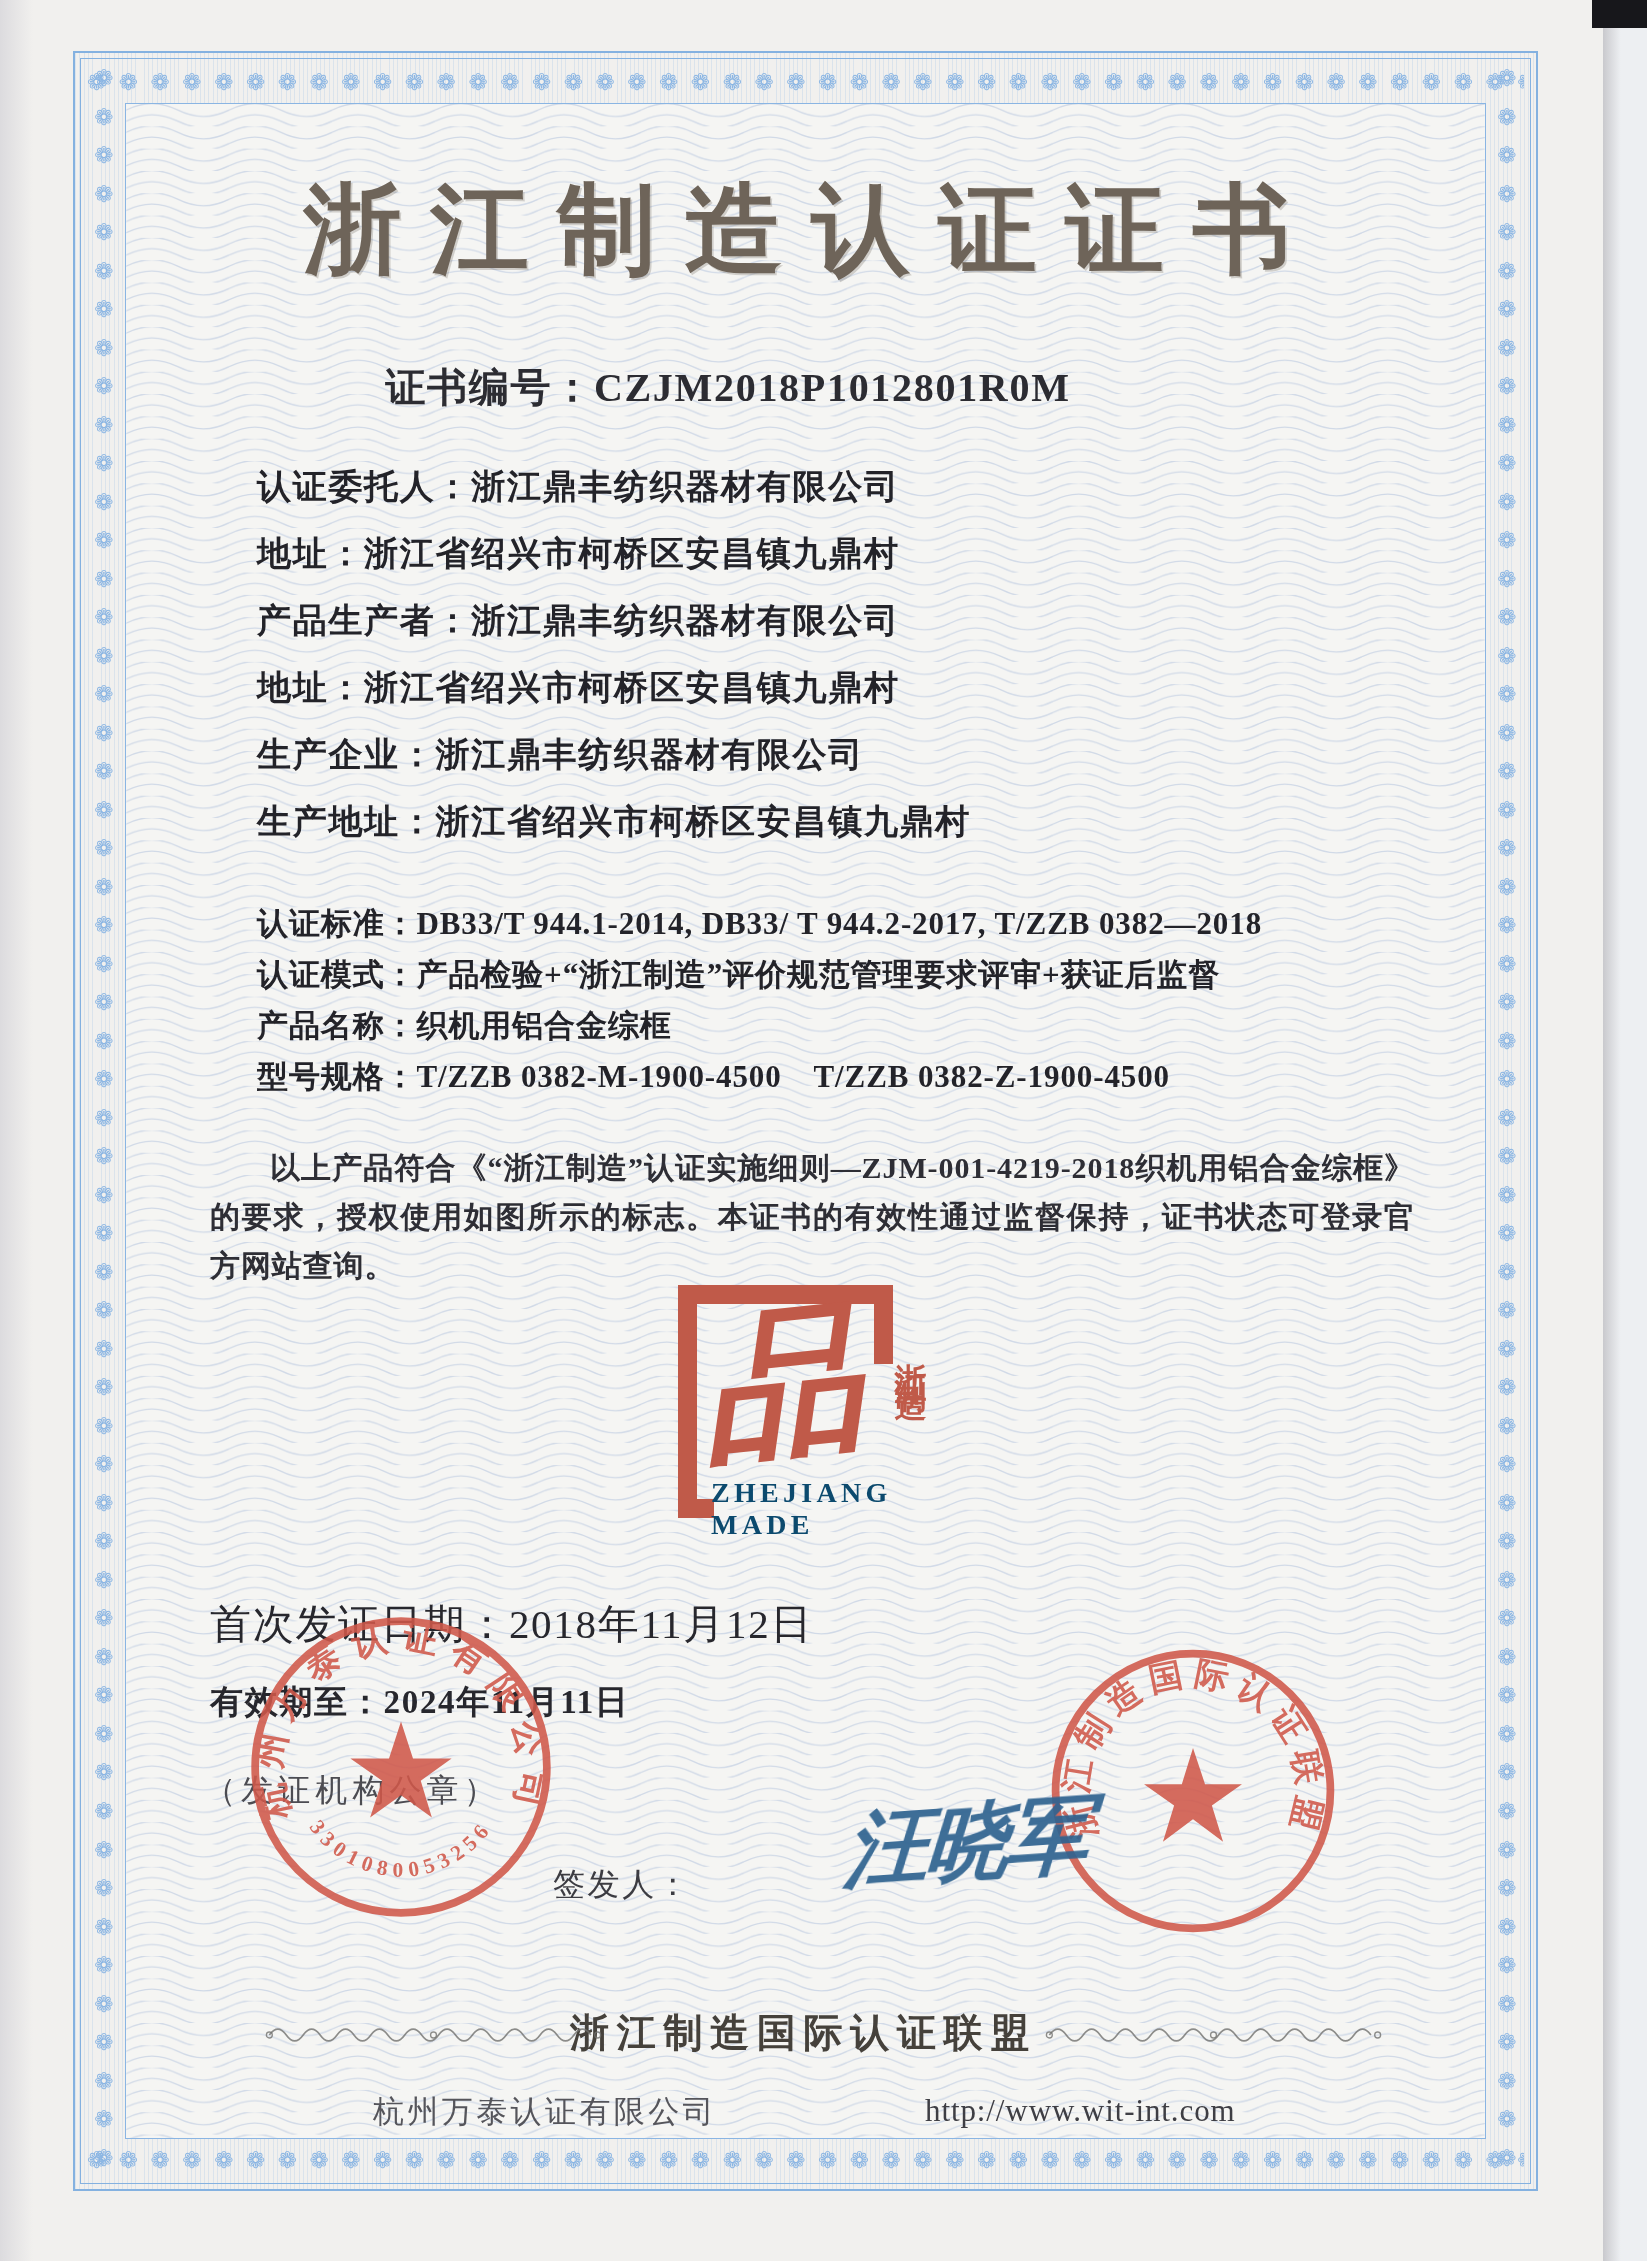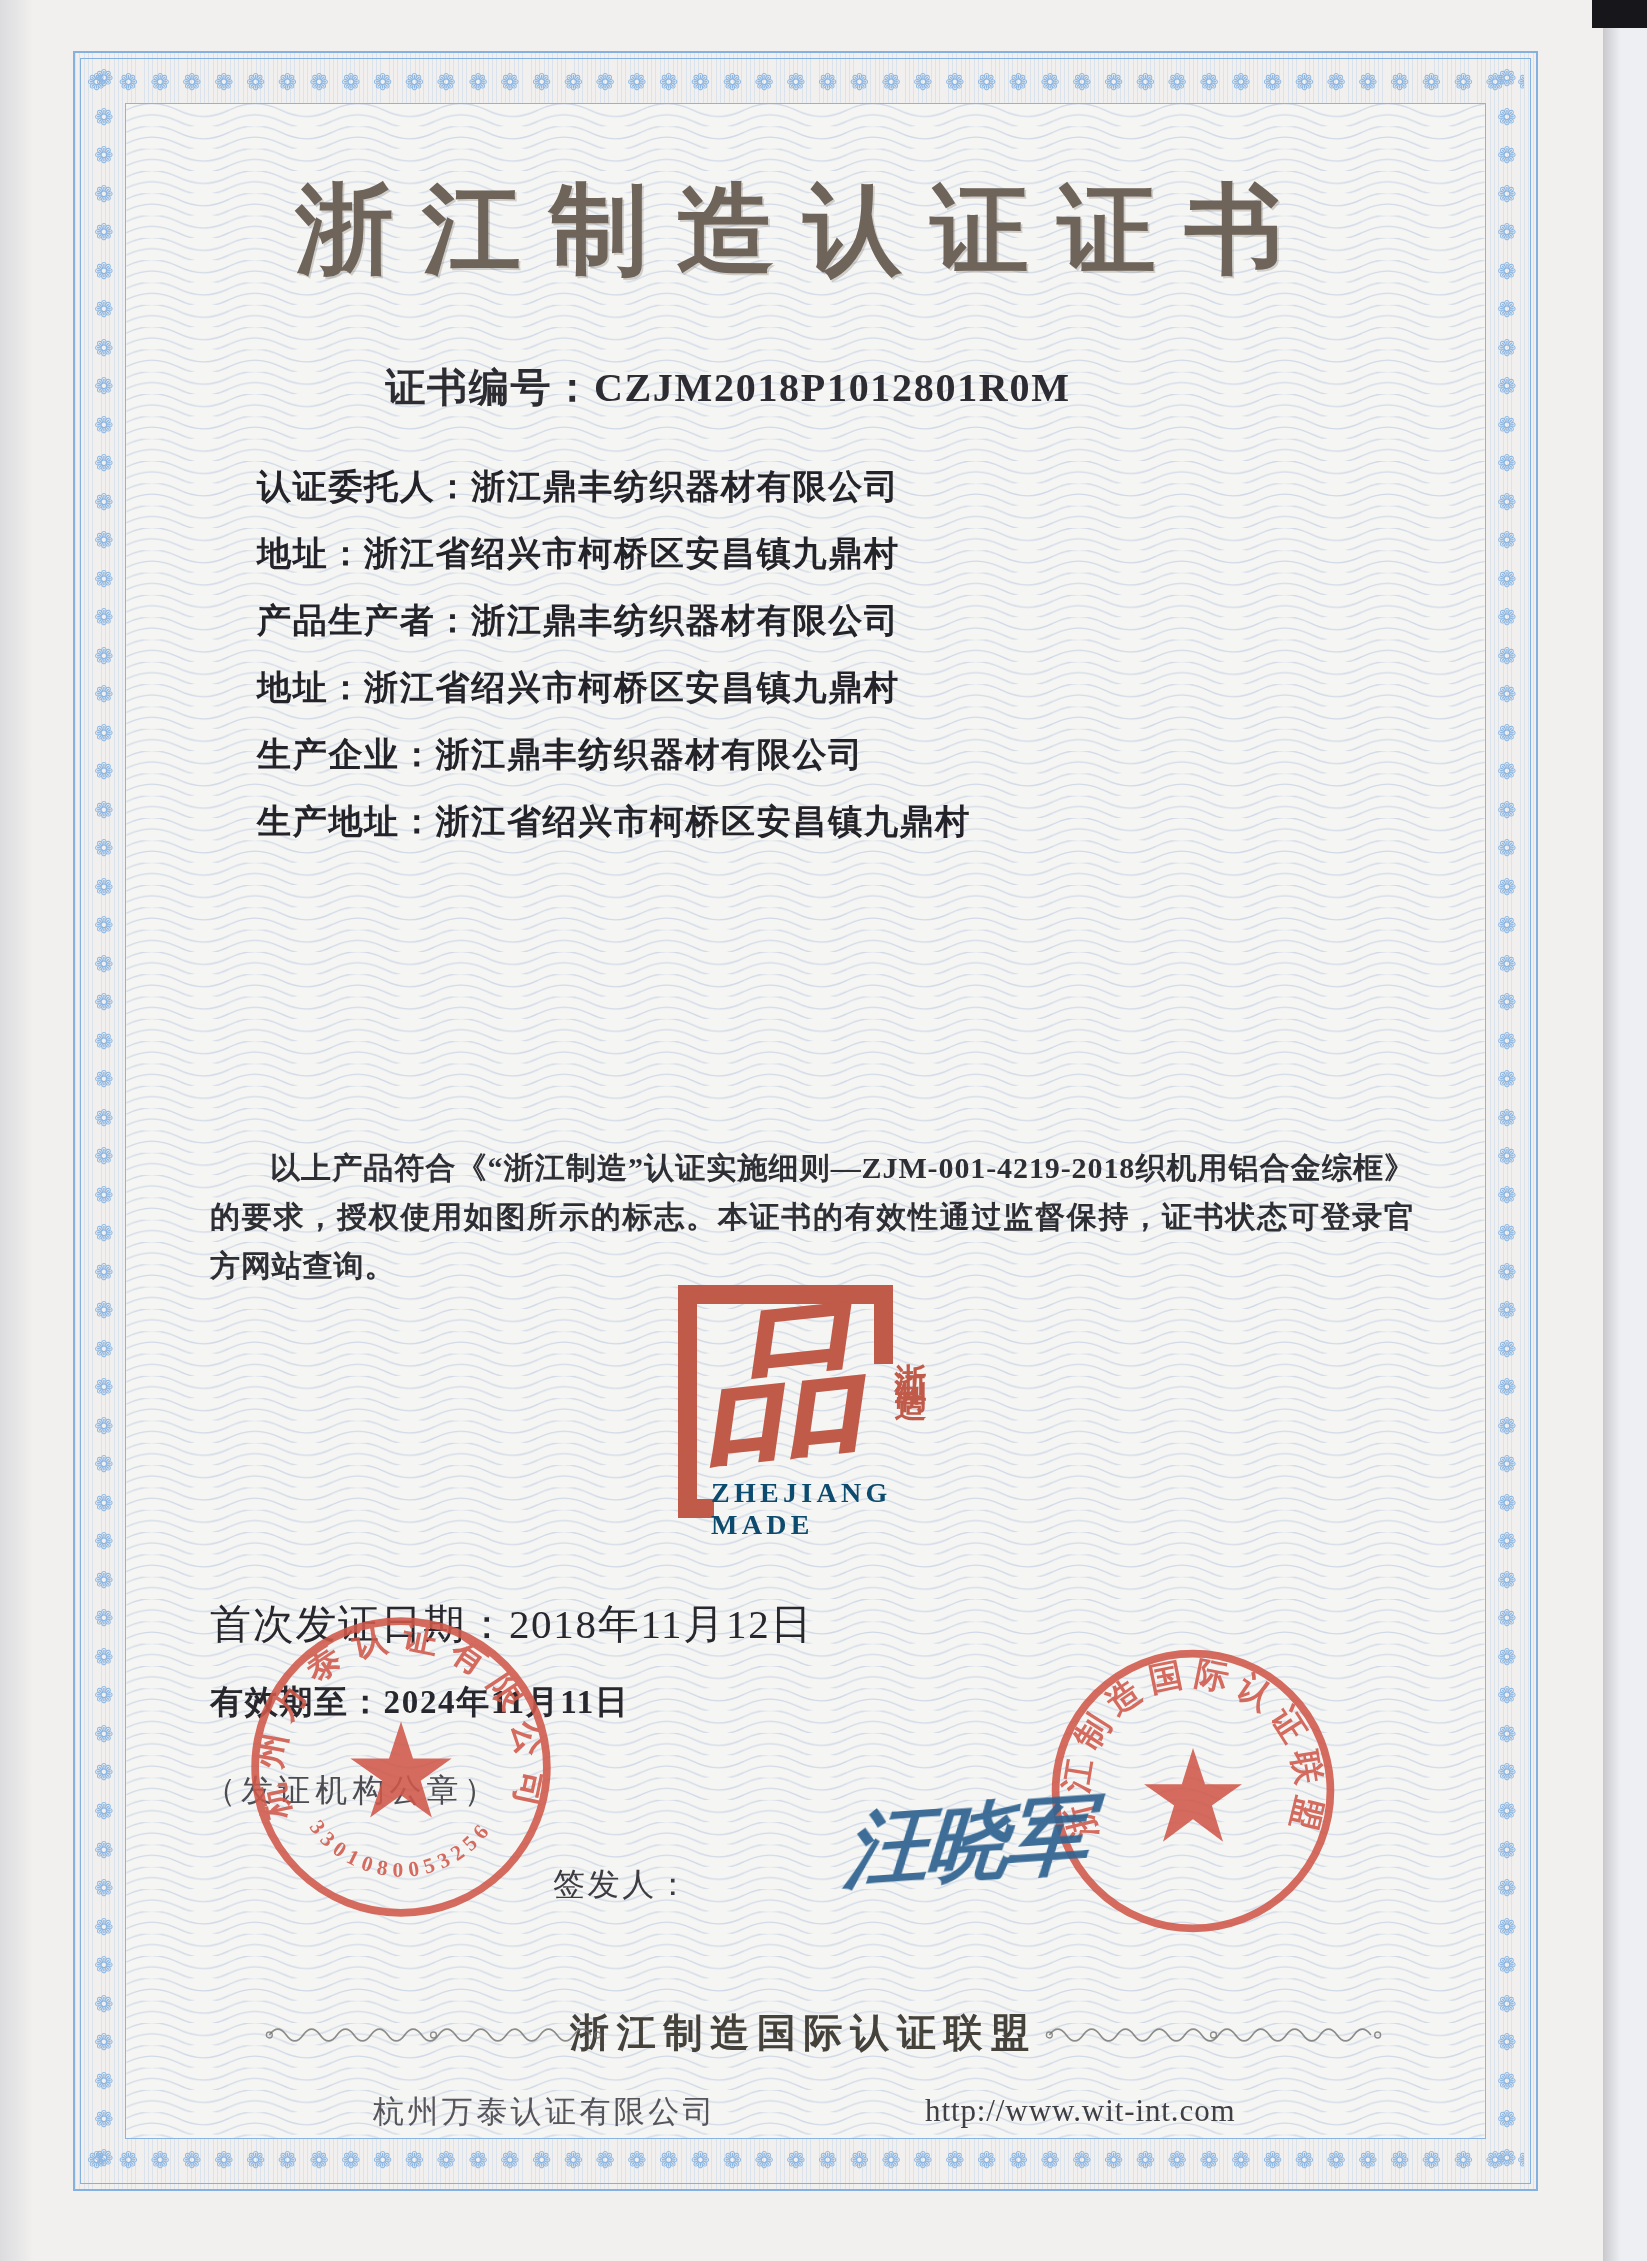--- a/index.html
+++ b/index.html
@@ -32,21 +32,21 @@
   .orn-left,.orn-right{top:12px;bottom:12px;width:34px;font-size:23px;letter-spacing:2.6px;writing-mode:vertical-rl;line-height:34px;}
   .orn-left{left:12px;}
   .orn-right{right:12px;}
   .inner-area{position:absolute;inset:50px;border:1.7px solid #8ab5e3;background:#f5f5f3;}
   .waves{position:absolute;inset:0;width:100%;height:100%;}
 
   
   .abs{position:absolute;}
   .title{left:73px;top:165px;width:1461px;text-align:center;
     font-size:98px;font-weight:700;color:#6e6459;letter-spacing:29px;
-    text-shadow:1.7px 1.7px 0 rgba(100,90,78,.25);}
+    text-shadow:1.7px 1.7px 0 rgba(100,90,78,.25);padding-left:8px;}
   .certno{left:73px;top:360px;width:1310px;text-align:center;
     font-size:40px;color:#2c2c32;font-weight:600;letter-spacing:1.7px;}
   .info-rows{left:257px;top:470px;}
   .info-row{font-size:34px;font-weight:700;line-height:34px;margin-bottom:33px;color:#232329;letter-spacing:1.7px;}
   .detail-rows{left:257px;top:908px;}
   .detail-row{font-size:31px;font-weight:700;line-height:32px;margin-bottom:19px;color:#232329;letter-spacing:0.9px;}
   .statement{left:210px;top:1143px;width:1205px;
     font-size:30px;line-height:49px;color:#2e2e35;font-weight:700;
     text-align:justify;text-indent:2em;letter-spacing:0.9px;}
 
@@ -124,20 +124,26 @@
 
   <div class="abs info-rows">
     <div class="info-row">认证委托人：浙江鼎丰纺织器材有限公司</div>
     <div class="info-row">地址：浙江省绍兴市柯桥区安昌镇九鼎村</div>
     <div class="info-row">产品生产者：浙江鼎丰纺织器材有限公司</div>
     <div class="info-row">地址：浙江省绍兴市柯桥区安昌镇九鼎村</div>
     <div class="info-row">生产企业：浙江鼎丰纺织器材有限公司</div>
     <div class="info-row">生产地址：浙江省绍兴市柯桥区安昌镇九鼎村</div>
   </div>
 
+  <div class="abs detail-rows">
+    <div class="detail-row">认证标准：DB33/T 944.1-2014, DB33/ T 944.2-2017, T/ZZB 0382—2018</div>
+    <div class="detail-row">认证模式：产品检验+“浙江制造”评价规范管理要求评审+获证后监督</div>
+    <div class="detail-row">产品名称：织机用铝合金综框</div>
+    <div class="detail-row">型号规格：T/ZZB 0382-M-1900-4500　T/ZZB 0382-Z-1900-4500</div>
+  </div>
 
   <div class="abs statement">以上产品符合《“浙江制造”认证实施细则—ZJM-001-4219-2018织机用铝合金综框》的要求，授权使用如图所示的标志。本证书的有效性通过监督保持，证书状态可登录官方网站查询。</div>
 
   <div class="abs logo">
     <div class="bar bar-top"></div>
     <div class="bar bar-left"></div>
     <div class="bar bar-right"></div>
     <div class="bar bar-bstub"></div>
     <div class="logo-mark">品</div>
     <div class="logo-cn">浙江制造</div>

